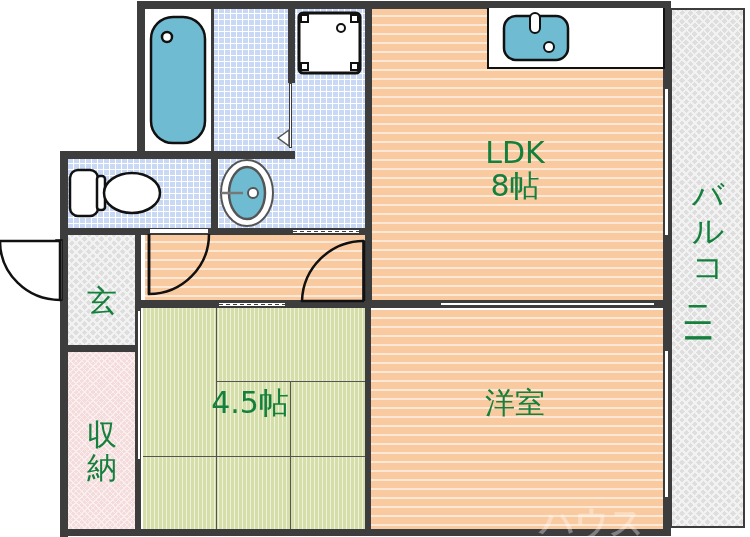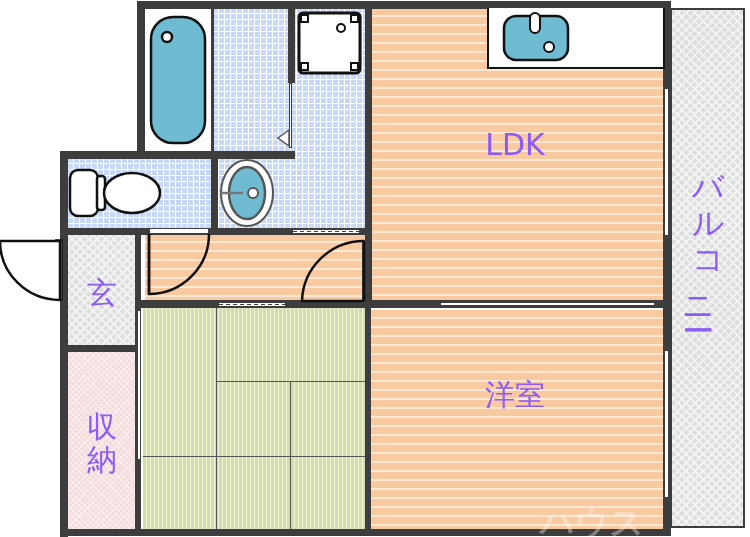--- a/index.html
+++ b/index.html
@@ -16,21 +16,21 @@
   .tatami { background-color:#d9e2b4;
     background-image: repeating-linear-gradient(to right, #d4dea9 0 3px, #eef2da 3px 4px); }
   .crosshatch { background-color:#dedede;
     background-image:
       repeating-linear-gradient(45deg, #f2f2f2 0 2px, transparent 2px 6px),
       repeating-linear-gradient(-45deg, #f2f2f2 0 2px, transparent 2px 6px); }
   .pinkhatch { background-color:#f4dcdc;
     background-image:
       repeating-linear-gradient(45deg, #fbeeee 0 1px, transparent 1px 4px),
       repeating-linear-gradient(-45deg, #fbeeee 0 1px, transparent 1px 4px); }
-  .label { position:absolute; color:#8b5cf6; text-align:center; line-height:1.1; font-size:30px; white-space:nowrap; }
+  .label { position:absolute; color:#15803d; text-align:center; line-height:1.1; font-size:30px; white-space:nowrap;margin-top:8px; }
   .window { background:#ffffff; border:1px solid #3d3d3d; }
   .dashes { background:#ffffff; border:1px solid #3d3d3d;
     background-image: repeating-linear-gradient(to right, #3d3d3d 0 4px, #ffffff 4px 7px);
     background-size:100% 40%; background-repeat:no-repeat; background-position:0 50%; }
   svg { position:absolute; overflow:visible; }
 </style>
 </head>
 <body>
 
 <div class="abs tile" style="left:213px;top:8px;width:155px;height:226px;"></div>
@@ -125,23 +125,25 @@
   <path d="M2 2 V62 A60 60 0 0 0 62 2" fill="none" stroke="#111" stroke-width="2.5"></path>
   <line x1="2" y1="2" x2="2" y2="62" stroke="#111" stroke-width="2.5"></line>
 </svg>
 <svg style="left:300px;top:239px;" width="66" height="66">
   <path d="M64 2 A62 62 0 0 0 2 62 H64" fill="none" stroke="#111" stroke-width="2.5"></path>
   <line x1="64" y1="2" x2="64" y2="62" stroke="#111" stroke-width="2.5"></line>
 </svg>
 
 <div class="label" style="left:455px;top:128px;width:120px;">
   <div>LDK</div>
+  <div>8帖</div>
 </div>
 
 <div class="label" style="left:185px;top:378px;width:130px;">
+  <div>4.5帖</div>
 </div>
 
 <div class="label" style="left:455px;top:378px;width:120px;">
   <div>洋室</div>
 </div>
 
 <div class="label" style="left:70px;top:276px;width:64px;">玄</div>
 
 <div class="label" style="left:70px;top:410px;width:64px;">
   <div>収</div>

